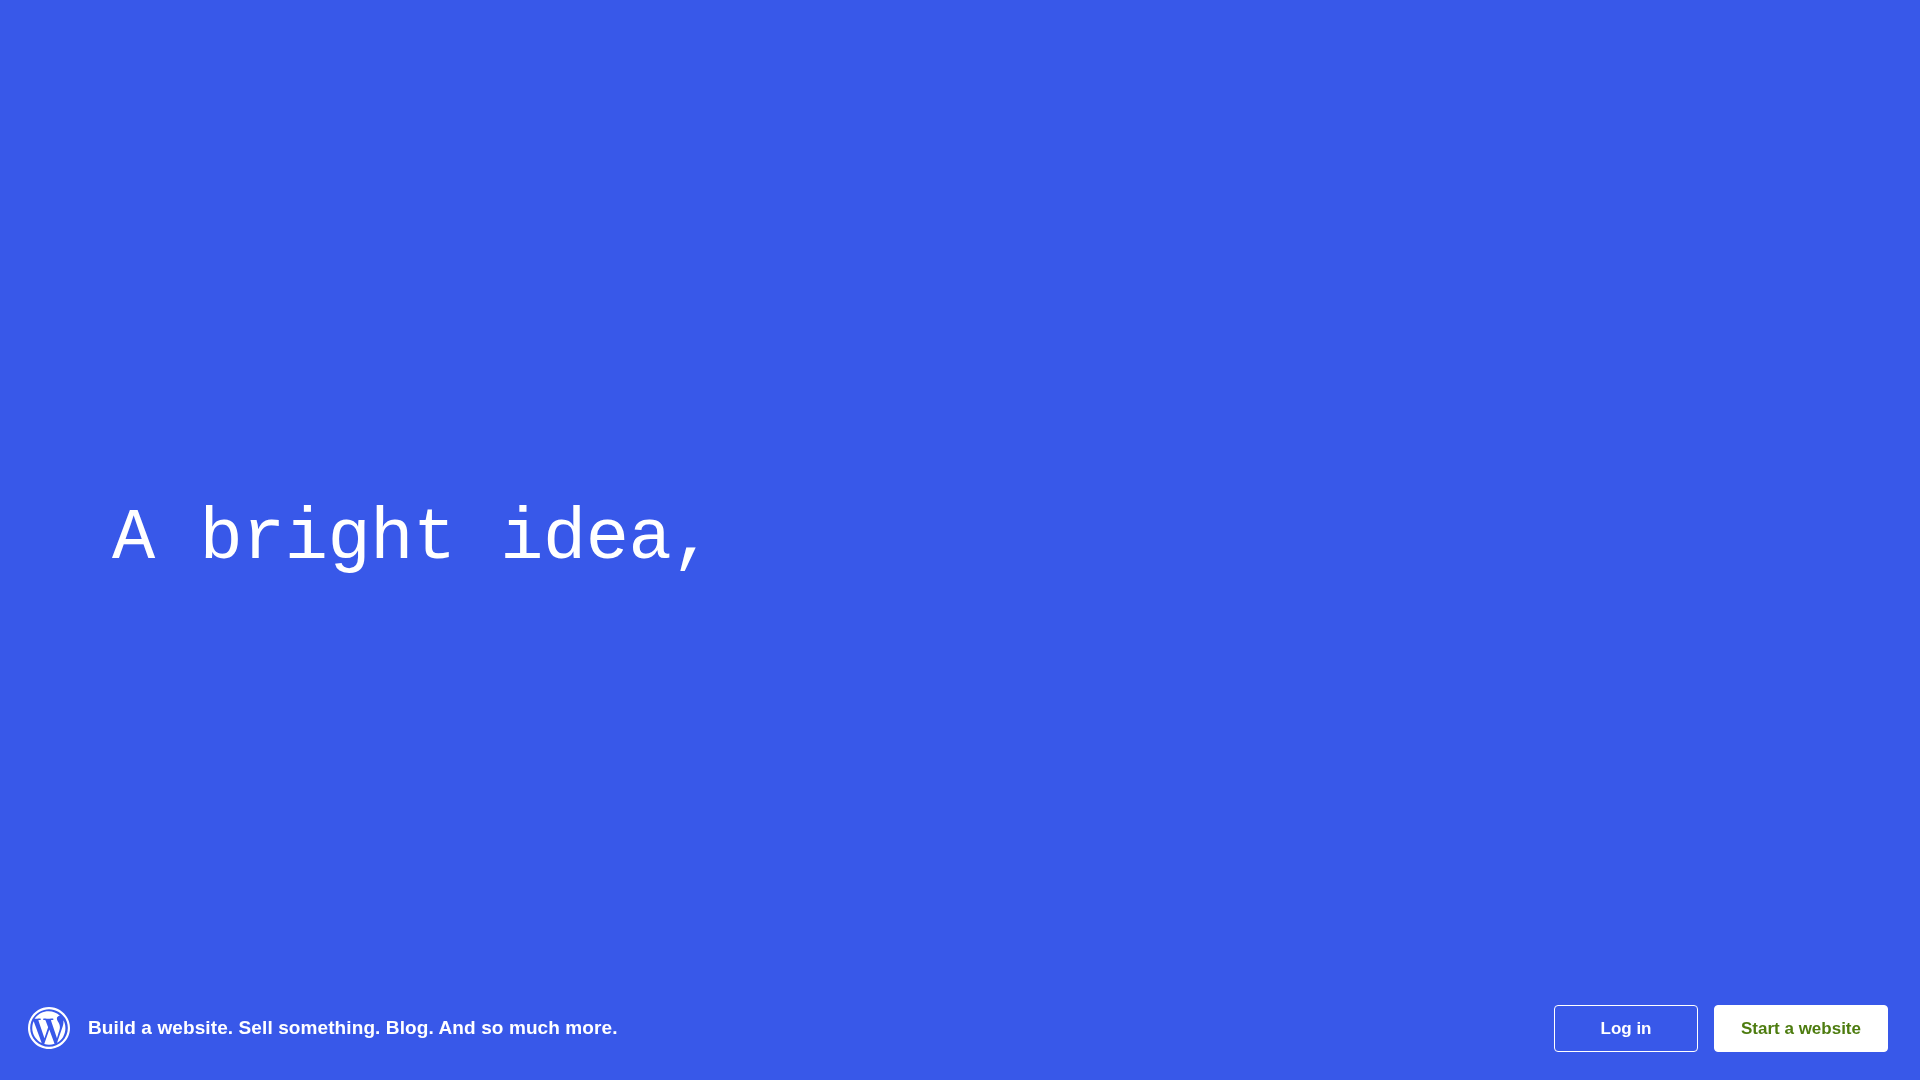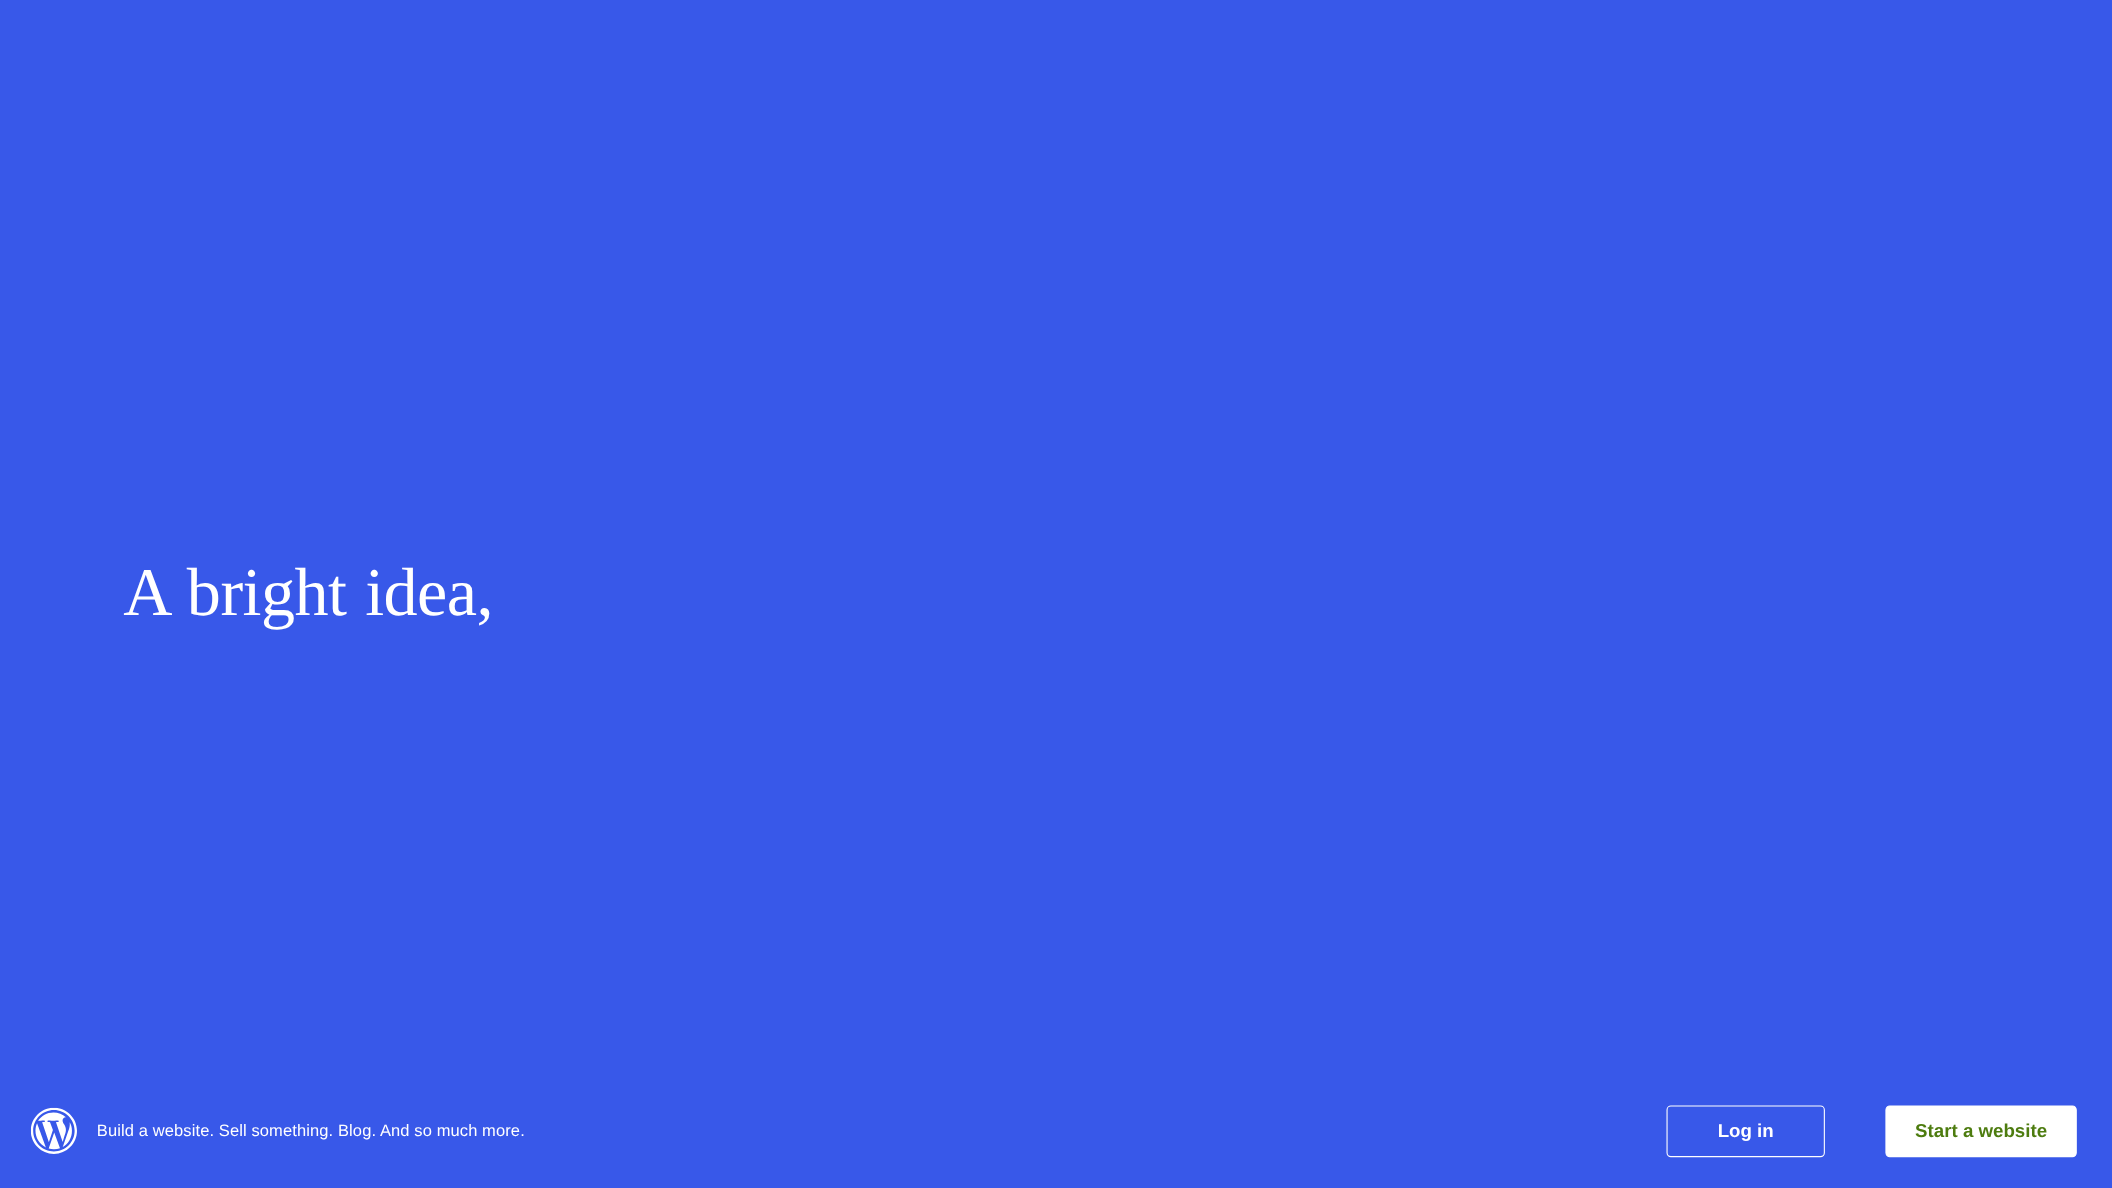--- a/index.html
+++ b/index.html
@@ -28,23 +28,23 @@
     align-items: center;
     justify-content: flex-start;
   }
 
   .hero-inner {
     padding-left: 112px;
     max-width: 760px;
   }
 
   .hero-title {
-    font-family: Liberation Serif, serif;
+    font-family: Liberation Mono, monospace;
     font-weight: 400;
-    font-size: 62px;
+    font-size: 72px;
     line-height: 1.22;
     color: #ffffff;
     text-align: right;
     letter-spacing: -0.5px;
     word-spacing: 2px;
   }
 
   
   .footer {
     position: absolute;
@@ -66,22 +66,22 @@
   }
 
   .wp-logo {
     width: 42px;
     height: 42px;
     flex: 0 0 auto;
     display: block;
   }
 
   .footer-tagline {
-    font-size: 15px;
-    font-weight: 400;
+    font-size: 19px;
+    font-weight: 700;
     color: #ffffff;
     letter-spacing: 0.1px;
     white-space: nowrap;
   }
 
   .footer-actions {
     display: flex;
     align-items: center;
     gap: 16px;
     flex: 0 0 auto;
@@ -94,21 +94,20 @@
     height: 47px;
     padding: 0 26px;
     border-radius: 4px;
     font-size: 17px;
     font-weight: 700;
     line-height: 1;
     white-space: nowrap;
     cursor: pointer;
     text-decoration: none;
     font-family: "Liberation Sans", sans-serif;
-    margin-left: 39px;
   }
 
   .btn-outline {
     background: transparent;
     border: 1px solid #ffffff;
     color: #ffffff;
     min-width: 144px;
   }
 
   .btn-solid {

